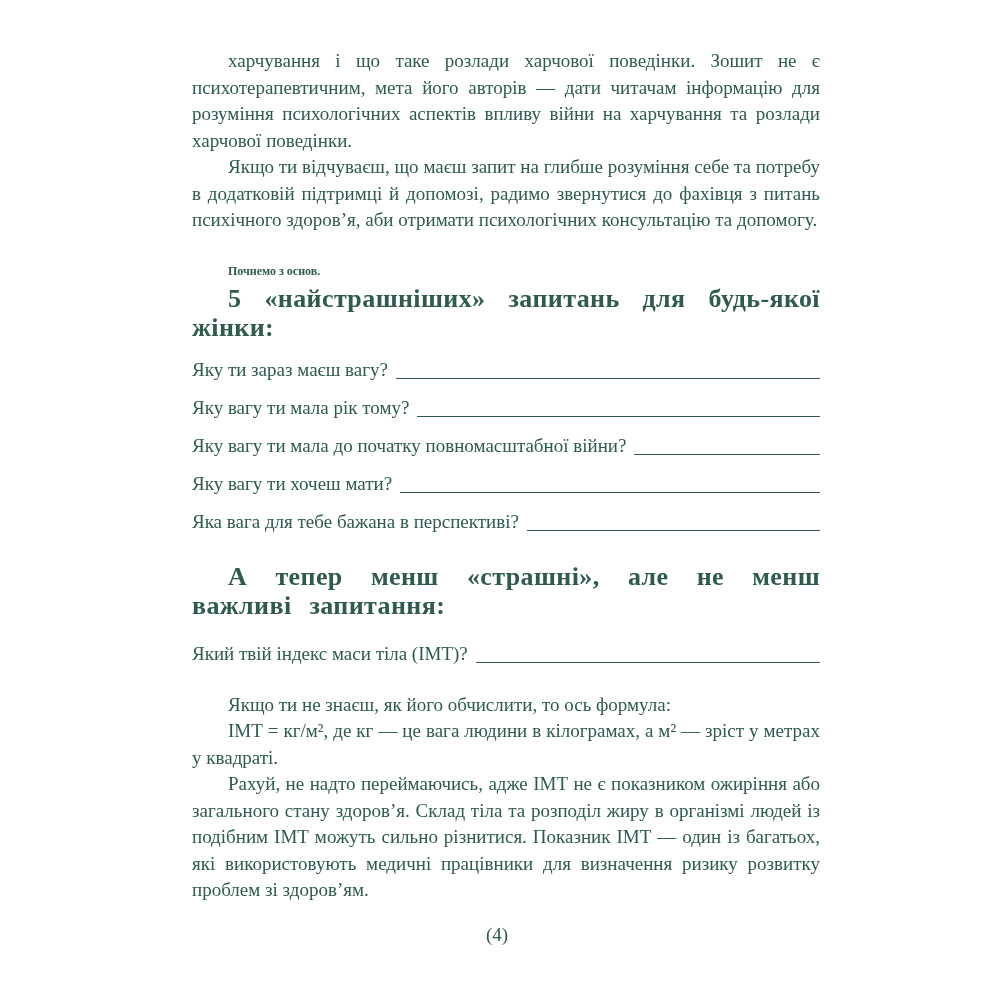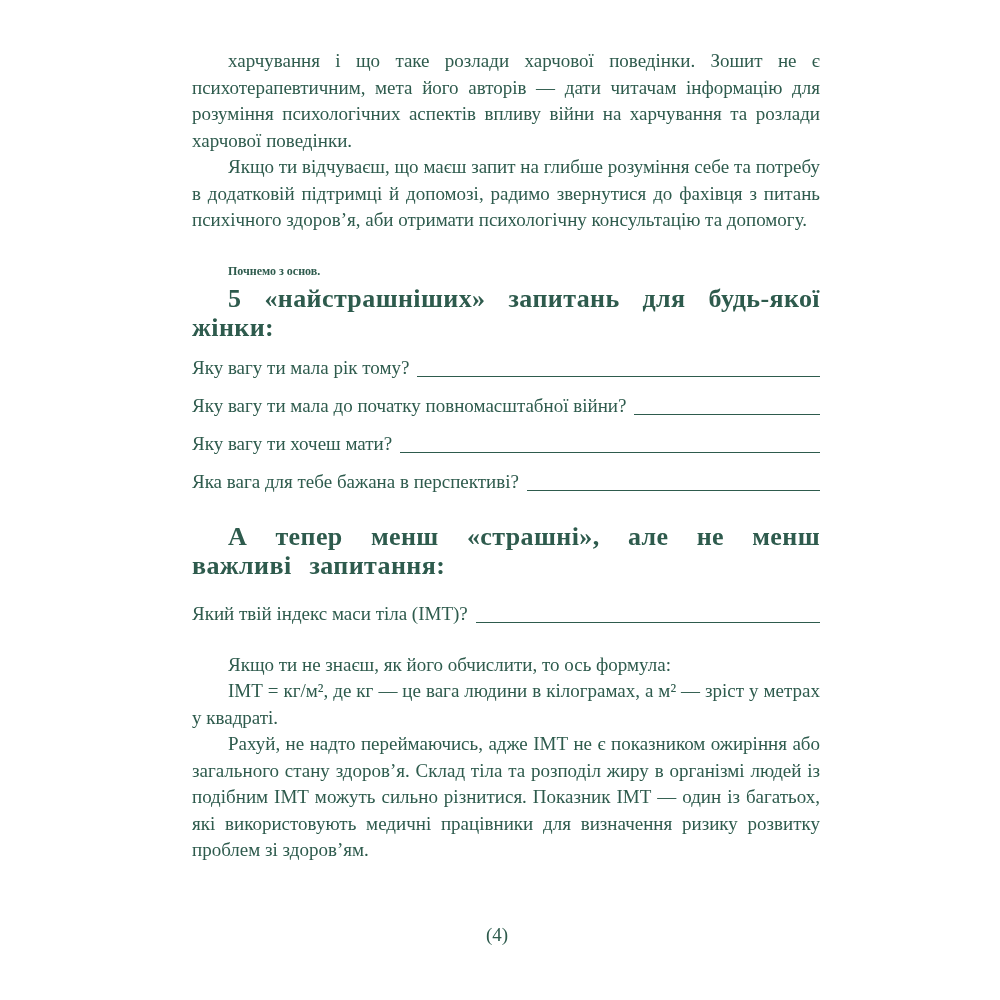--- a/index.html
+++ b/index.html
@@ -85,27 +85,31 @@
   }
 </style>
 </head>
 <body>
 
 <div class="page">
   <div class="content">
 
     <p class="body">харчування і що таке розлади харчової поведінки. Зошит не є психотерапевтичним, мета його авторів — дати читачам інформацію для розуміння психологічних аспектів впливу війни на харчування та розлади харчової поведінки.</p>
 
-    <p class="body">Якщо ти відчуваєш, що маєш запит на глибше розуміння себе та потребу в додатковій підтримці й допомозі, радимо звернутися до фахівця з питань психічного здоров’я, аби отримати психологічну консультацію та допомогу.</p>
+    <p class="body">Якщо ти відчуваєш, що маєш запит на глибше розуміння себе та потребу в додатковій підтримці й допомозі, радимо звернутися до фахівця з питань психічного здоров’я, аби отримати психологічних консультацію та допомогу.</p>
 
     <p class="h-bold">Почнемо з основ.</p>
 
     <p class="h-bi">5 «найстрашніших» запитань для будь-якої жінки:</p>
 
     <div class="q-block">
+      <div class="q-row first">
+        <span class="q-label">Яку ти зараз маєш вагу?</span>
+        <span class="q-line"></span>
+      </div>
       <div class="q-row">
         <span class="q-label">Яку вагу ти мала рік тому?</span>
         <span class="q-line"></span>
       </div>
       <div class="q-row">
         <span class="q-label">Яку вагу ти мала до початку повномасштабної війни?</span>
         <span class="q-line"></span>
       </div>
       <div class="q-row">
         <span class="q-label">Яку вагу ти хочеш мати?</span>

